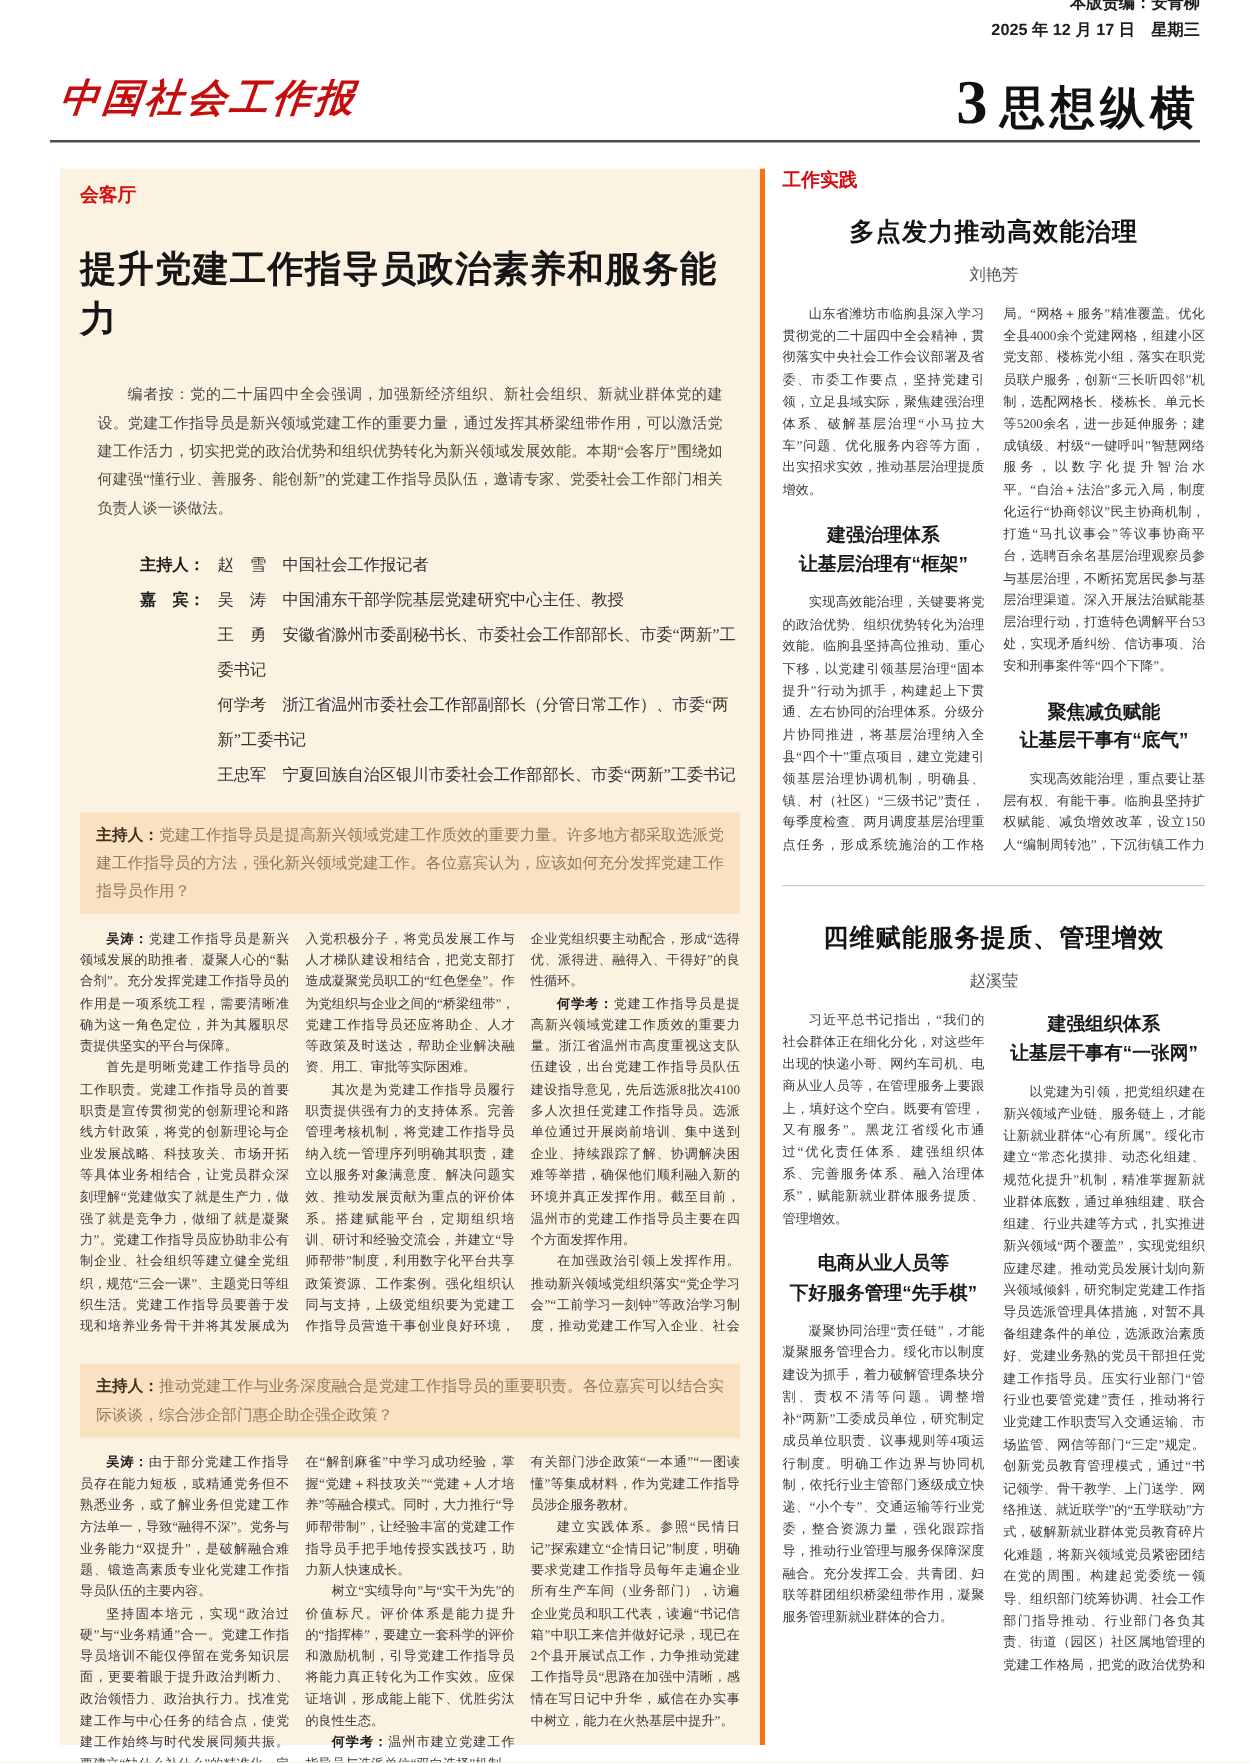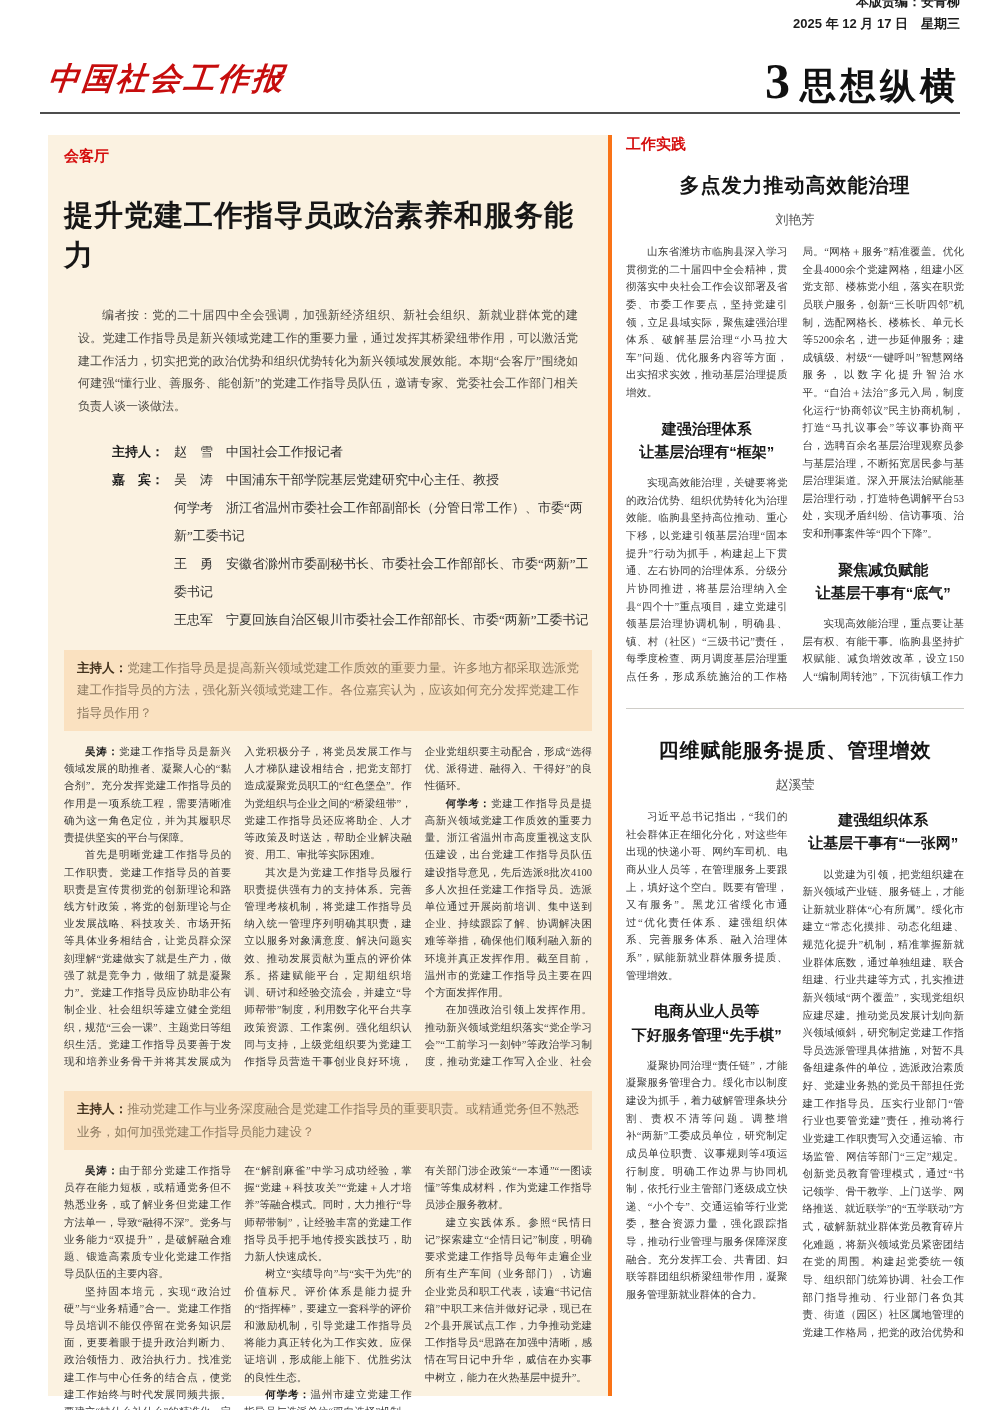--- a/index.html
+++ b/index.html
@@ -84,45 +84,45 @@
       <div class="hg">
         <div class="hg-row">
           <span class="hg-label">主持人：</span>
           <span>赵　雪　中国社会工作报记者</span>
         </div>
         <div class="hg-row">
           <span class="hg-label">嘉　宾：</span>
           <span>吴　涛　中国浦东干部学院基层党建研究中心主任、教授</span>
         </div>
         <div class="hg-row">
-          <span>何学考　浙江省温州市委社会工作部副部长（分管日常工作）、市委“两新”工委书记</span>
+          <span>王　勇　安徽省滁州市委副秘书长、市委社会工作部部长、市委“两新”工委书记</span>
         </div>
         <div class="hg-row">
-          <span>王　勇　安徽省滁州市委副秘书长、市委社会工作部部长、市委“两新”工委书记</span>
+          <span>何学考　浙江省温州市委社会工作部副部长（分管日常工作）、市委“两新”工委书记</span>
         </div>
         <div class="hg-row">
           <span>王忠军　宁夏回族自治区银川市委社会工作部部长、市委“两新”工委书记</span>
         </div>
       </div>
 
       <div class="qbox">
         <b>主持人：</b><span>党建工作指导员是提高新兴领域党建工作质效的重要力量。许多地方都采取选派党建工作指导员的方法，强化新兴领域党建工作。各位嘉宾认为，应该如何充分发挥党建工作指导员作用？</span>
       </div>
 
       <div class="body-block block1">
         <p><b>吴涛：</b><span>党建工作指导员是新兴领域发展的助推者、凝聚人心的“黏合剂”。充分发挥党建工作指导员的作用是一项系统工程，需要清晰准确为这一角色定位，并为其履职尽责提供坚实的平台与保障。</span></p>
         <p><b></b><span>首先是明晰党建工作指导员的工作职责。党建工作指导员的首要职责是宣传贯彻党的创新理论和路线方针政策，将党的创新理论与企业发展战略、科技攻关、市场开拓等具体业务相结合，让党员群众深刻理解“党建做实了就是生产力，做强了就是竞争力，做细了就是凝聚力”。党建工作指导员应协助非公有制企业、社会组织等建立健全党组织，规范“三会一课”、主题党日等组织生活。党建工作指导员要善于发现和培养业务骨干并将其发展成为入党积极分子，将党员发展工作与人才梯队建设相结合，把党支部打造成凝聚党员职工的“红色堡垒”。作为党组织与企业之间的“桥梁纽带”，党建工作指导员还应将助企、人才等政策及时送达，帮助企业解决融资、用工、审批等实际困难。</span></p>
         <p><b></b><span>其次是为党建工作指导员履行职责提供强有力的支持体系。完善管理考核机制，将党建工作指导员纳入统一管理序列明确其职责，建立以服务对象满意度、解决问题实效、推动发展贡献为重点的评价体系。搭建赋能平台，定期组织培训、研讨和经验交流会，并建立“导师帮带”制度，利用数字化平台共享政策资源、工作案例。强化组织认同与支持，上级党组织要为党建工作指导员营造干事创业良好环境，企业党组织要主动配合，形成“选得优、派得进、融得入、干得好”的良性循环。</span></p>
         <p><b>何学考：</b><span>党建工作指导员是提高新兴领域党建工作质效的重要力量。浙江省温州市高度重视这支队伍建设，出台党建工作指导员队伍建设指导意见，先后选派8批次4100多人次担任党建工作指导员。选派单位通过开展岗前培训、集中送到企业、持续跟踪了解、协调解决困难等举措，确保他们顺利融入新的环境并真正发挥作用。截至目前，温州市的党建工作指导员主要在四个方面发挥作用。</span></p>
         <p><b></b><span>在加强政治引领上发挥作用。推动新兴领域党组织落实“党企学习会”“工前学习一刻钟”等政治学习制度，推动党建工作写入企业、社会组织章程，指导企业将党建工作成效和党员职工表现纳入考核指标。目前，全市规上以上企业已建立政治学习制度，95%以上社会组织完成“党建入章”。</span></p>
 
       </div>
 
       <div class="qbox">
-        <b>主持人：</b><span>推动党建工作与业务深度融合是党建工作指导员的重要职责。或精通党务但不熟悉业务，如何加强党建工作指导员能力建设？</span>
+        <b>主持人：</b><span>推动党建工作与业务深度融合是党建工作指导员的重要职责。各位嘉宾可以结合实际谈谈，综合涉企部门惠企助企强企政策？</span>
       </div>
 
       <div class="body-block block2">
         <p><b>吴涛：</b><span>由于部分党建工作指导员存在能力短板，或精通党务但不熟悉业务，或了解业务但党建工作方法单一，导致“融得不深”。党务与业务能力“双提升”，是破解融合难题、锻造高素质专业化党建工作指导员队伍的主要内容。</span></p>
         <p><b></b><span>坚持固本培元，实现“政治过硬”与“业务精通”合一。党建工作指导员培训不能仅停留在党务知识层面，更要着眼于提升政治判断力、政治领悟力、政治执行力。找准党建工作与中心任务的结合点，使党建工作始终与时代发展同频共振。要建立“缺什么补什么”的精准化、定制化培训机制，针对不同行业、不同领域的党建工作指导员，开展专题业务培训。</span></p>
         <p><b></b><span>以“数字赋能”与“案例教学”保证精准滴灌。要动态更新党建工作指导员的工作方法库，使其具备推动党建工作与业务发展深度融合的“金刚钻”。可以考虑推动“智慧党建”建设，为党建工作指导员配备数字化工具箱。同时，系统收集整理党建工作与业务发展深度融合的典型案例，建立国家级、省级案例库。通过组织案例研讨、情景模拟、复盘推演等方式，让党建工作指导员在“解剖麻雀”中学习成功经验，掌握“党建＋科技攻关”“党建＋人才培养”等融合模式。同时，大力推行“导师帮带制”，让经验丰富的党建工作指导员手把手地传授实践技巧，助力新人快速成长。</span></p>
         <p><b></b><span>树立“实绩导向”与“实干为先”的价值标尺。评价体系是能力提升的“指挥棒”，要建立一套科学的评价和激励机制，引导党建工作指导员将能力真正转化为工作实效。应保证培训，形成能上能下、优胜劣汰的良性生态。</span></p>
         <p><b>何学考：</b><span>温州市建立党建工作指导员与选派单位“双向选择”机制，统筹考虑干部成长需要、性格特长、年龄学历等综合因素进行遴选，力争达到双向满意、双向奔赴的目标，也为选派乡镇组织持续培养、干部履职尽责打好基础。聚焦培养培育，重点建好四个体系。</span></p>
         <p><b></b><span>研发教材体系。出台温州市新兴领域党建高质量发展工作指引、操作指引，先后迭代多个版本，实现新兴领域党建干什么、怎么干到什么样标准化、流程化，并将其作为党建工作指导员党建业务教材，使党建工作有方向、有标准。综合涉企部门惠企助企强企政策，用好有关部门涉企政策“一本通”“一图读懂”等集成材料，作为党建工作指导员涉企服务教材。</span></p>
         <p><b></b><span>建立实践体系。参照“民情日记”探索建立“企情日记”制度，明确要求党建工作指导员每年走遍企业所有生产车间（业务部门），访遍企业党员和职工代表，读遍“书记信箱”中职工来信并做好记录，现已在2个县开展试点工作，力争推动党建工作指导员“思路在加强中清晰，感情在写日记中升华，威信在办实事中树立，能力在火热基层中提升”。</span></p>

